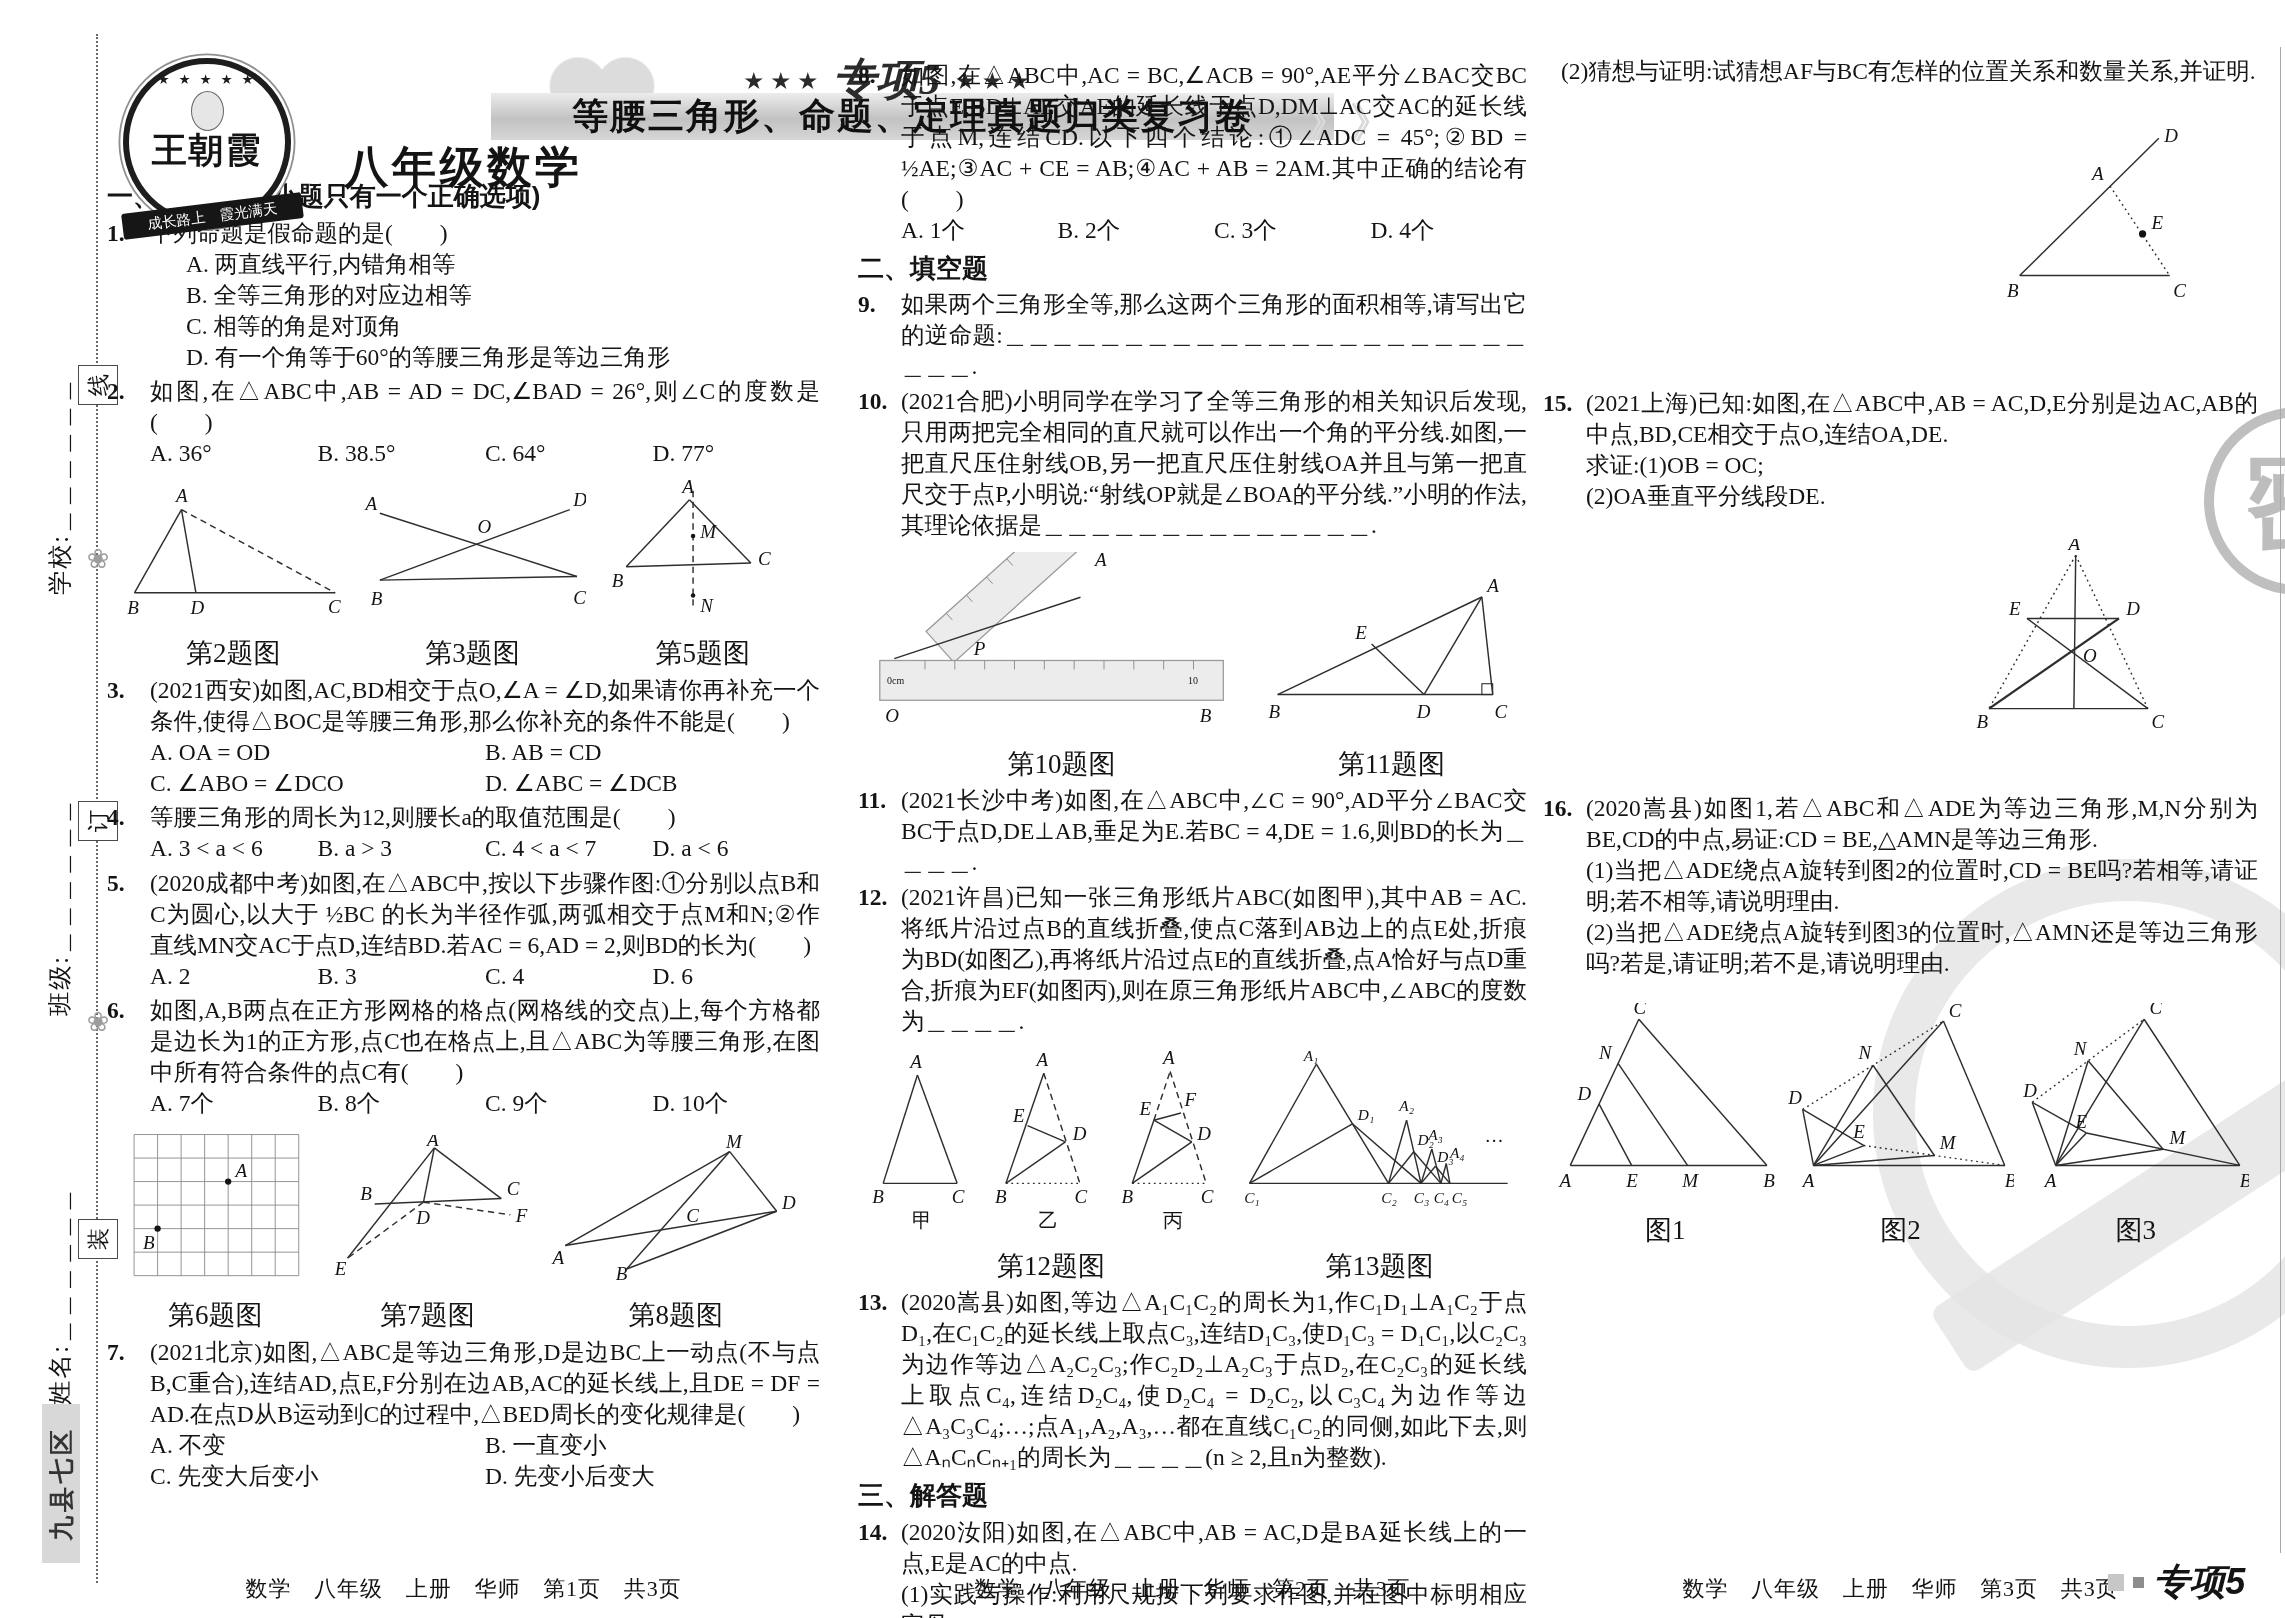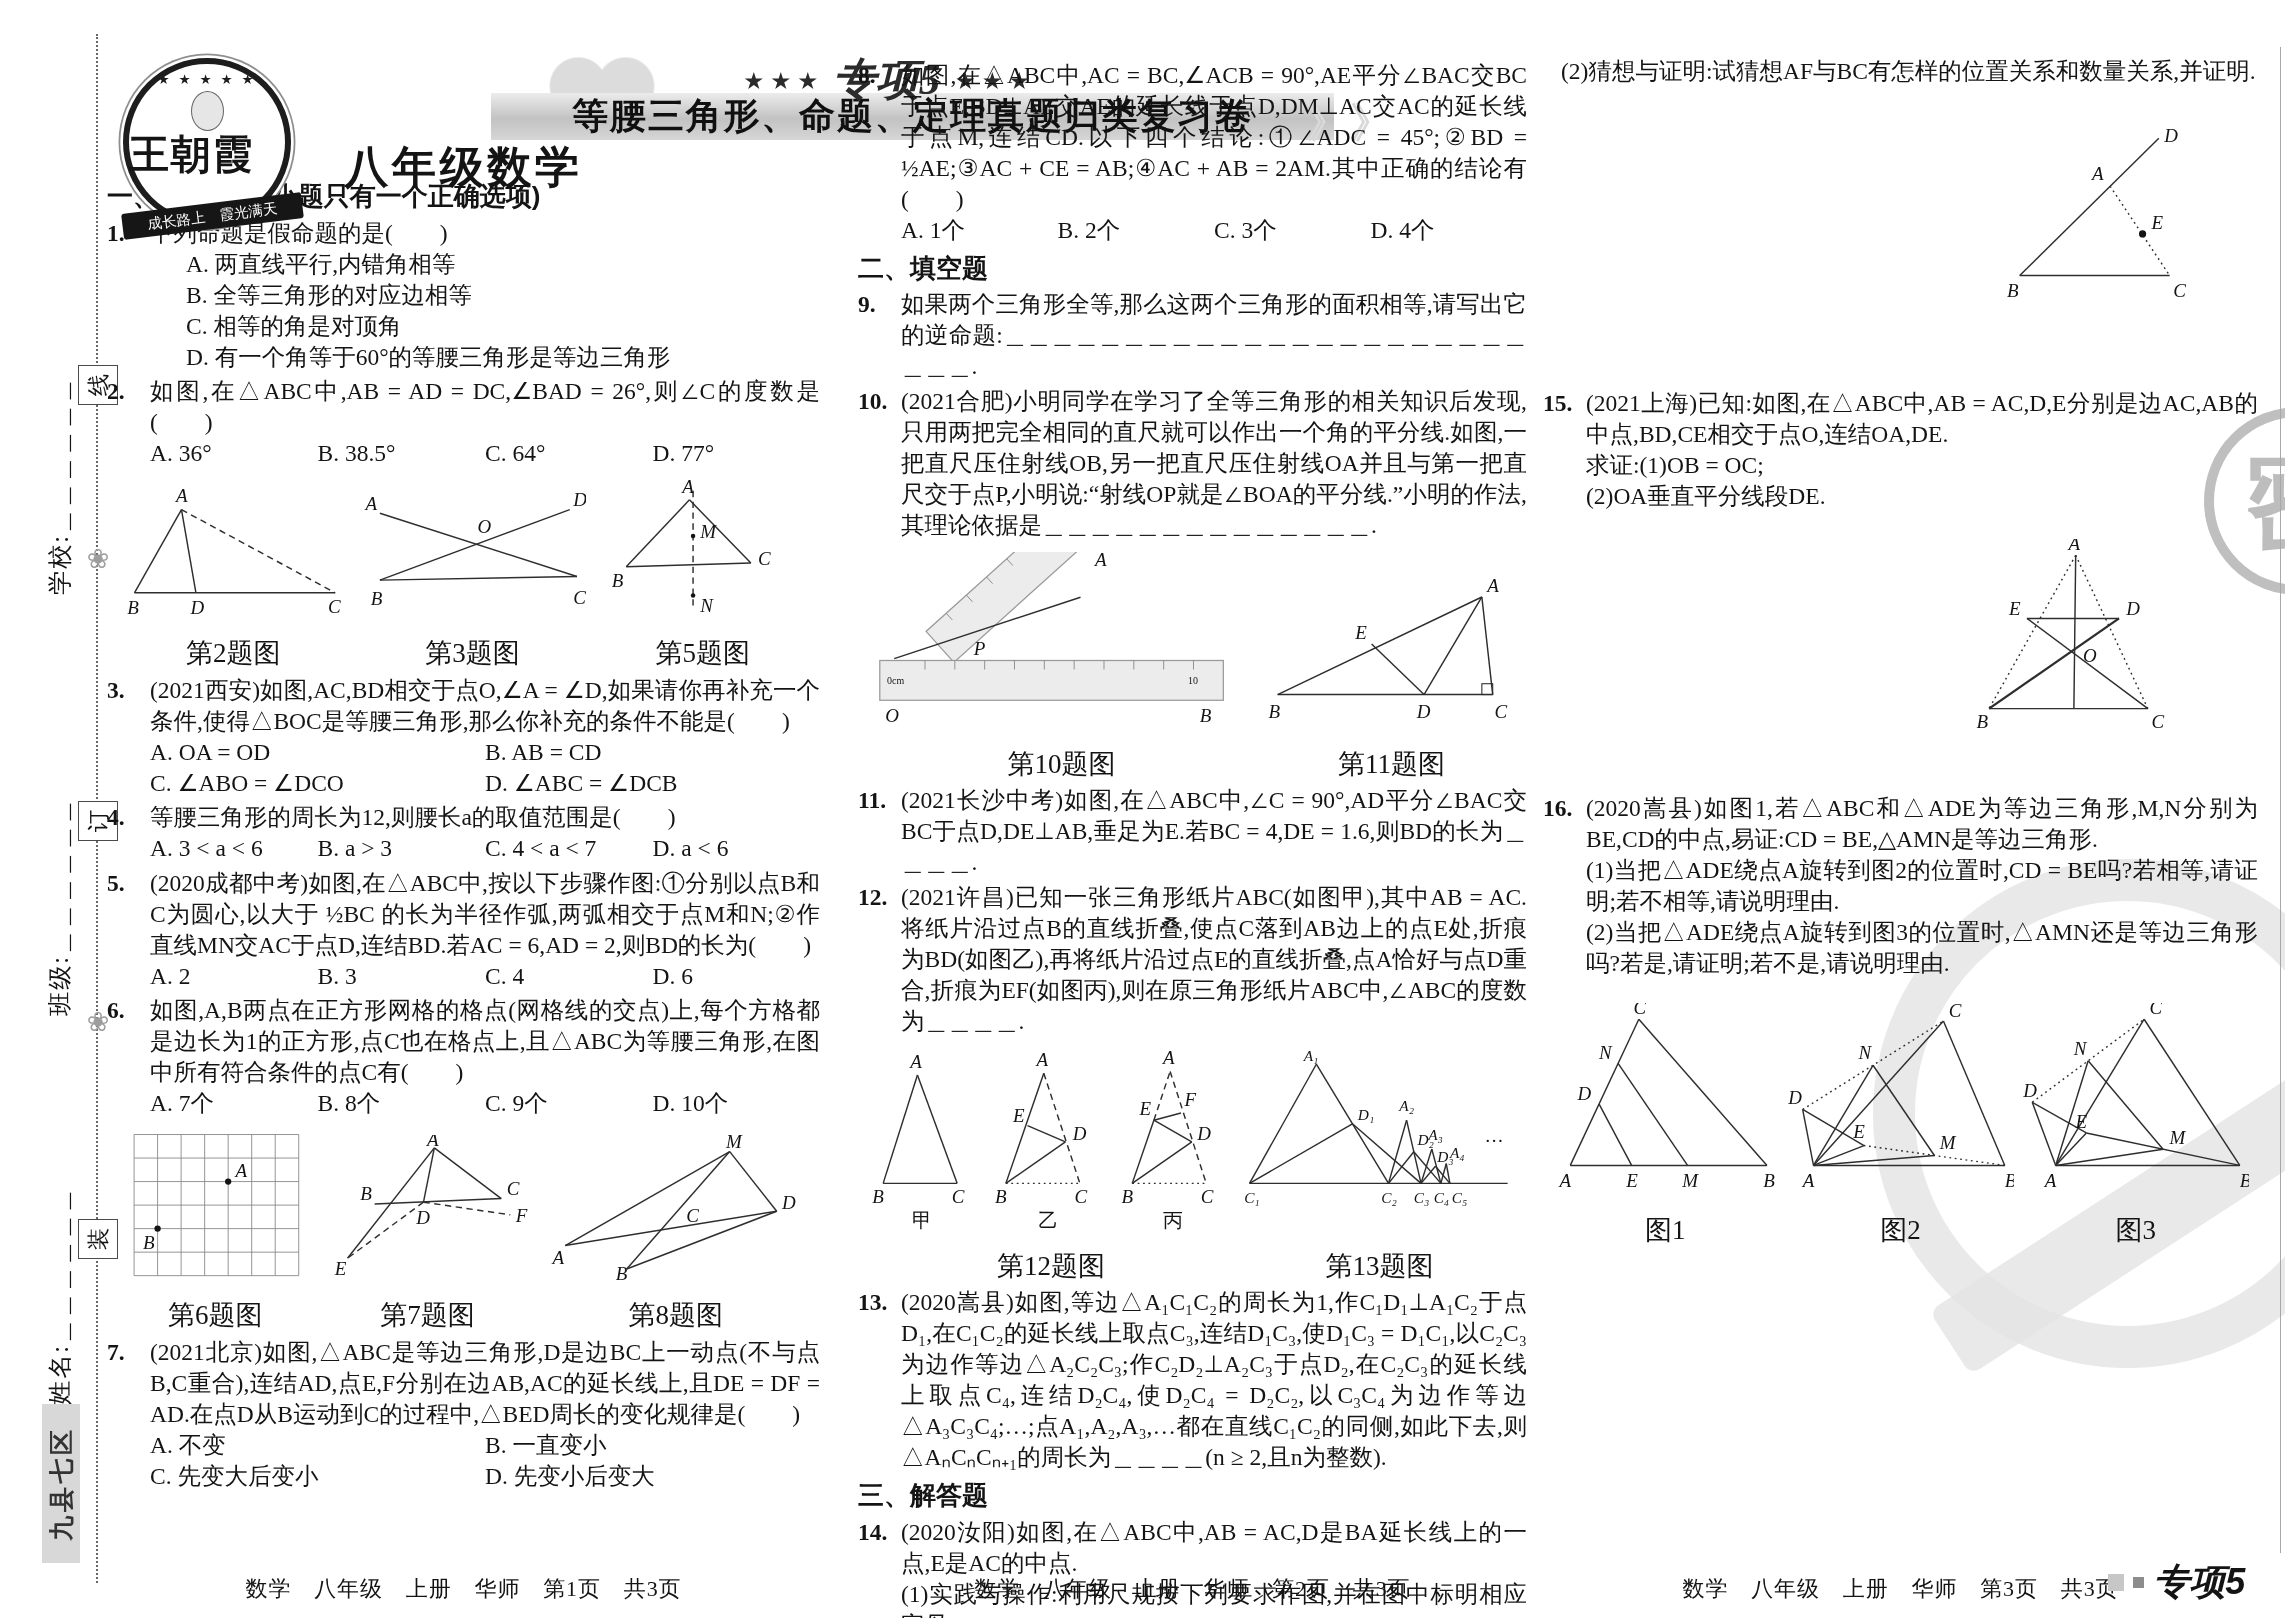--- a/index.html
+++ b/index.html
@@ -29,21 +29,21 @@
   #region-box{position:absolute;left:42px;top:1404px;width:38px;height:159px;background:#d8d8d8;z-index:2;
            display:flex;align-items:center;justify-content:center;}
   #region-box span{transform:rotate(-90deg);white-space:nowrap;font-size:25px;font-weight:bold;color:#333;
            letter-spacing:3.6px;}
   
   #logo{position:absolute;left:123px;top:58px;width:177px;height:177px;z-index:3;}
   #logo .ring{width:156px;height:156px;border:6.3px solid #1d1d1d;border-radius:50%;background:#fff;
            box-shadow:0 0 0 2.7px #fff,0 0 0 4.5px #8f8f8f;position:relative;}
   #logo .lstars{position:absolute;top:7.2px;width:100%;text-align:center;font-size:13.6px;letter-spacing:2.7px;color:#1d1d1d;}
   #logo .face{width:31px;height:38px;border:1.8px solid #666;border-radius:50%;margin:27px auto 0;background:#e6e6e6;}
-  #logo .main{text-align:left;font-size:40px;font-weight:bold;letter-spacing:1.8px;margin-top:-3.6px;}
+  #logo .main{text-align:center;font-size:35px;font-weight:bold;letter-spacing:1.8px;margin-top:-3.6px;}
   #logo .ribbon{position:absolute;bottom:-9px;left:-7.2px;width:181px;background:#161616;color:#fff;
            font-size:14.5px;text-align:center;transform:rotate(-7deg);padding:3.6px 0;border-radius:2.7px;
            font-family:"Liberation Sans",sans-serif;}
   #star-title{position:absolute;left:624px;top:51px;width:525px;text-align:center;z-index:2;font-size:23.5px;color:#2b2b2b;}
   #star-title .tag{font-size:43px;font-weight:bold;font-style:italic;margin:0 14.5px;vertical-align:-5.4px;}
   #banner{position:absolute;left:469px;top:93px;width:843px;height:47px;z-index:1;
           background:linear-gradient(180deg,#ececec 0%,#c2c2c2 55%,#d6d6d6 100%);
           display:flex;align-items:center;justify-content:center;font-family:"Liberation Sans",sans-serif;
           font-weight:bold;font-size:36px;letter-spacing:1.8px;color:#101010;margin-left:22px;}
   #banner .chev{position:absolute;right:-60px;top:1.8px;color:#d9d9d9;font-size:42px;font-weight:bold;}

